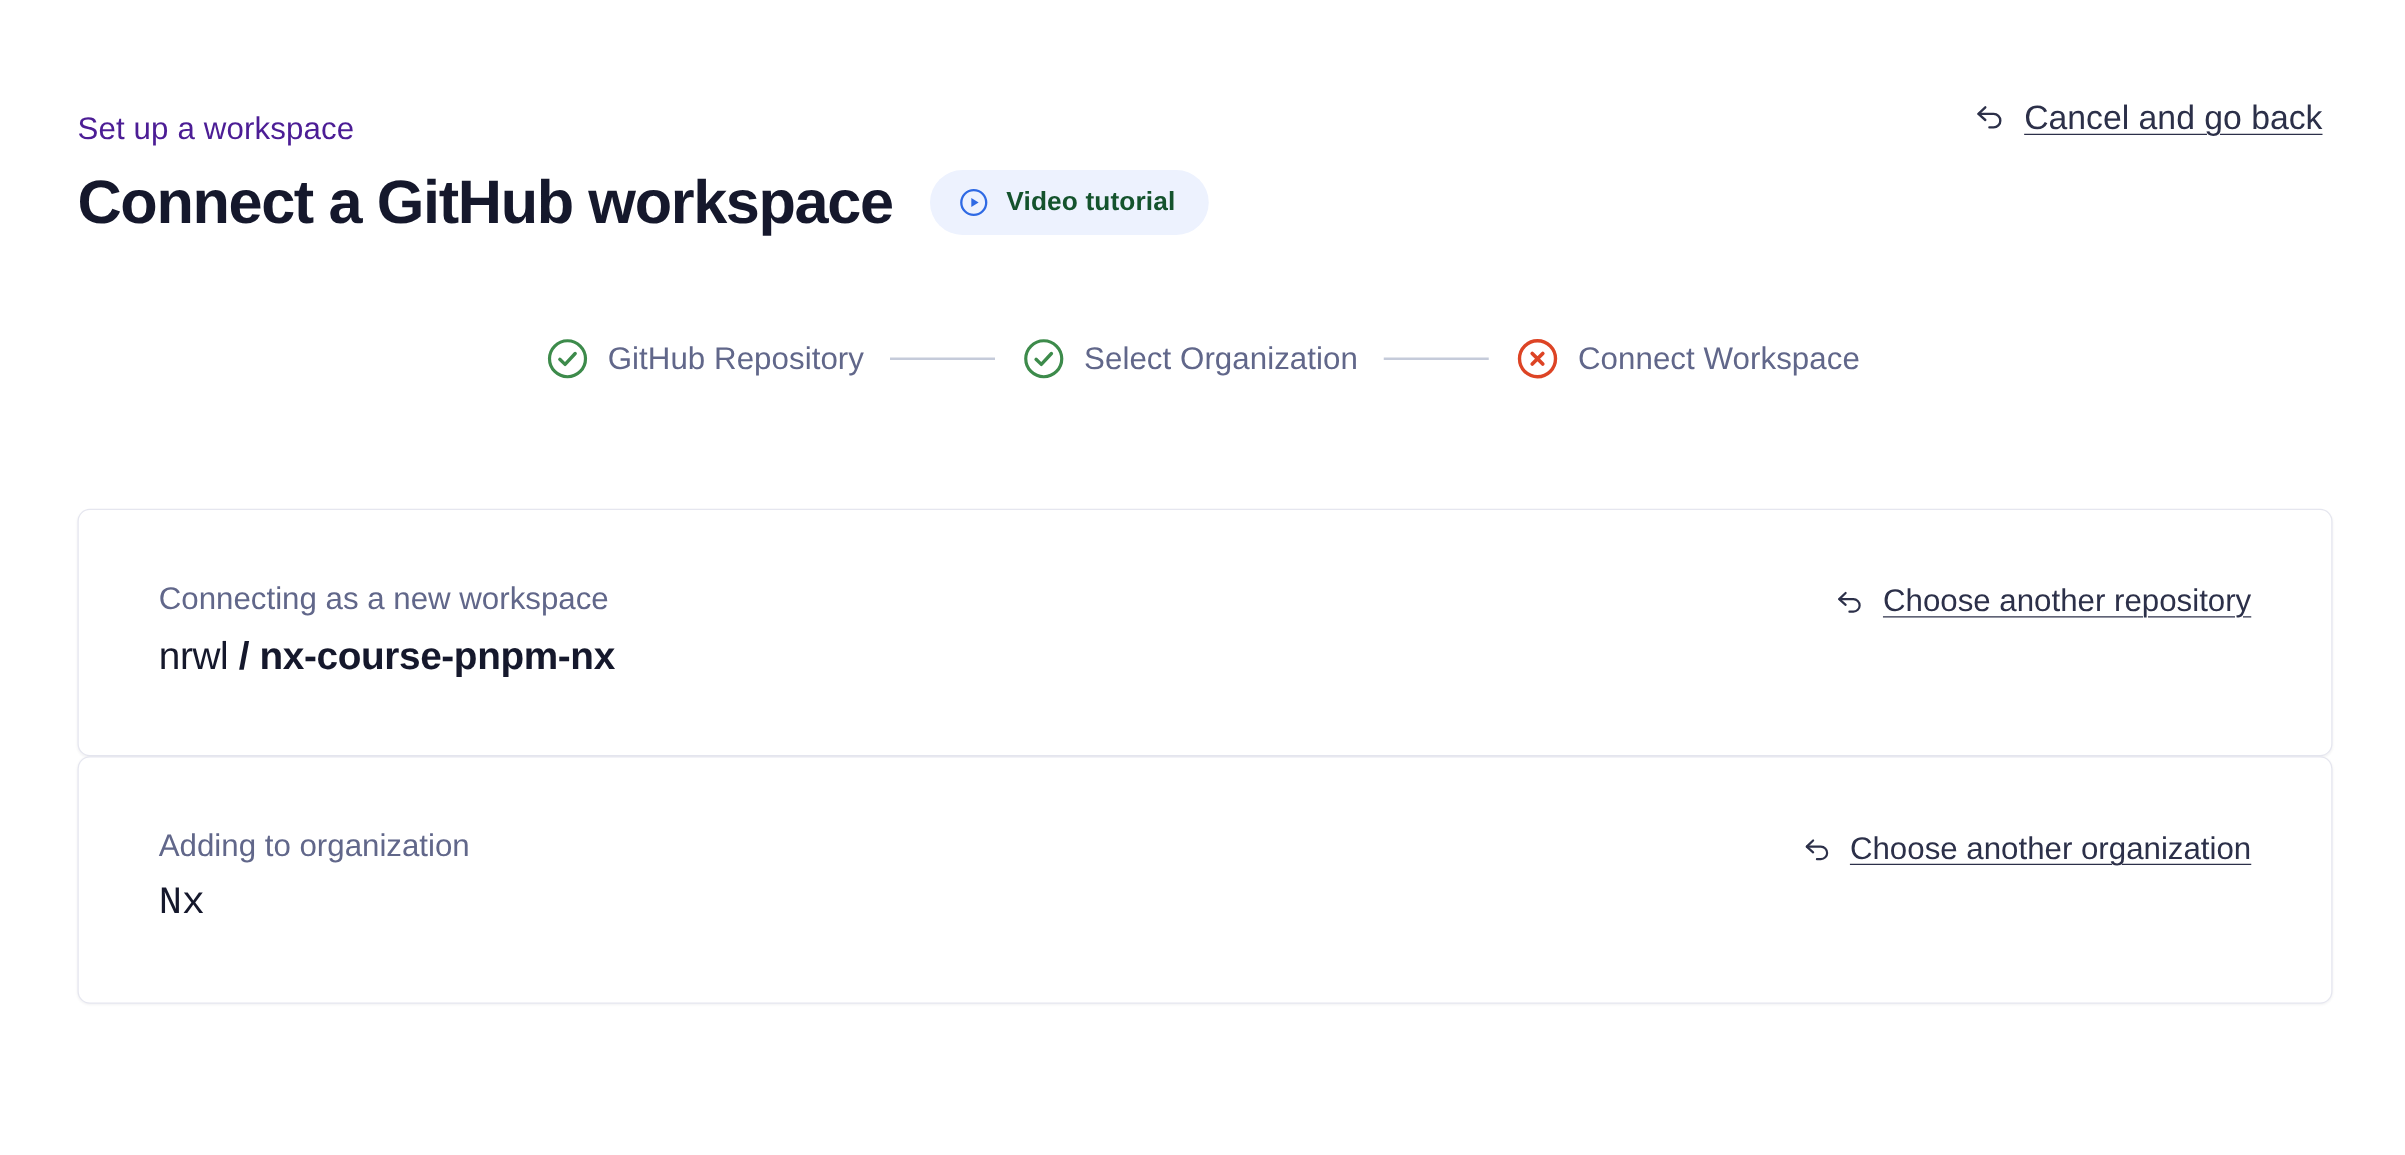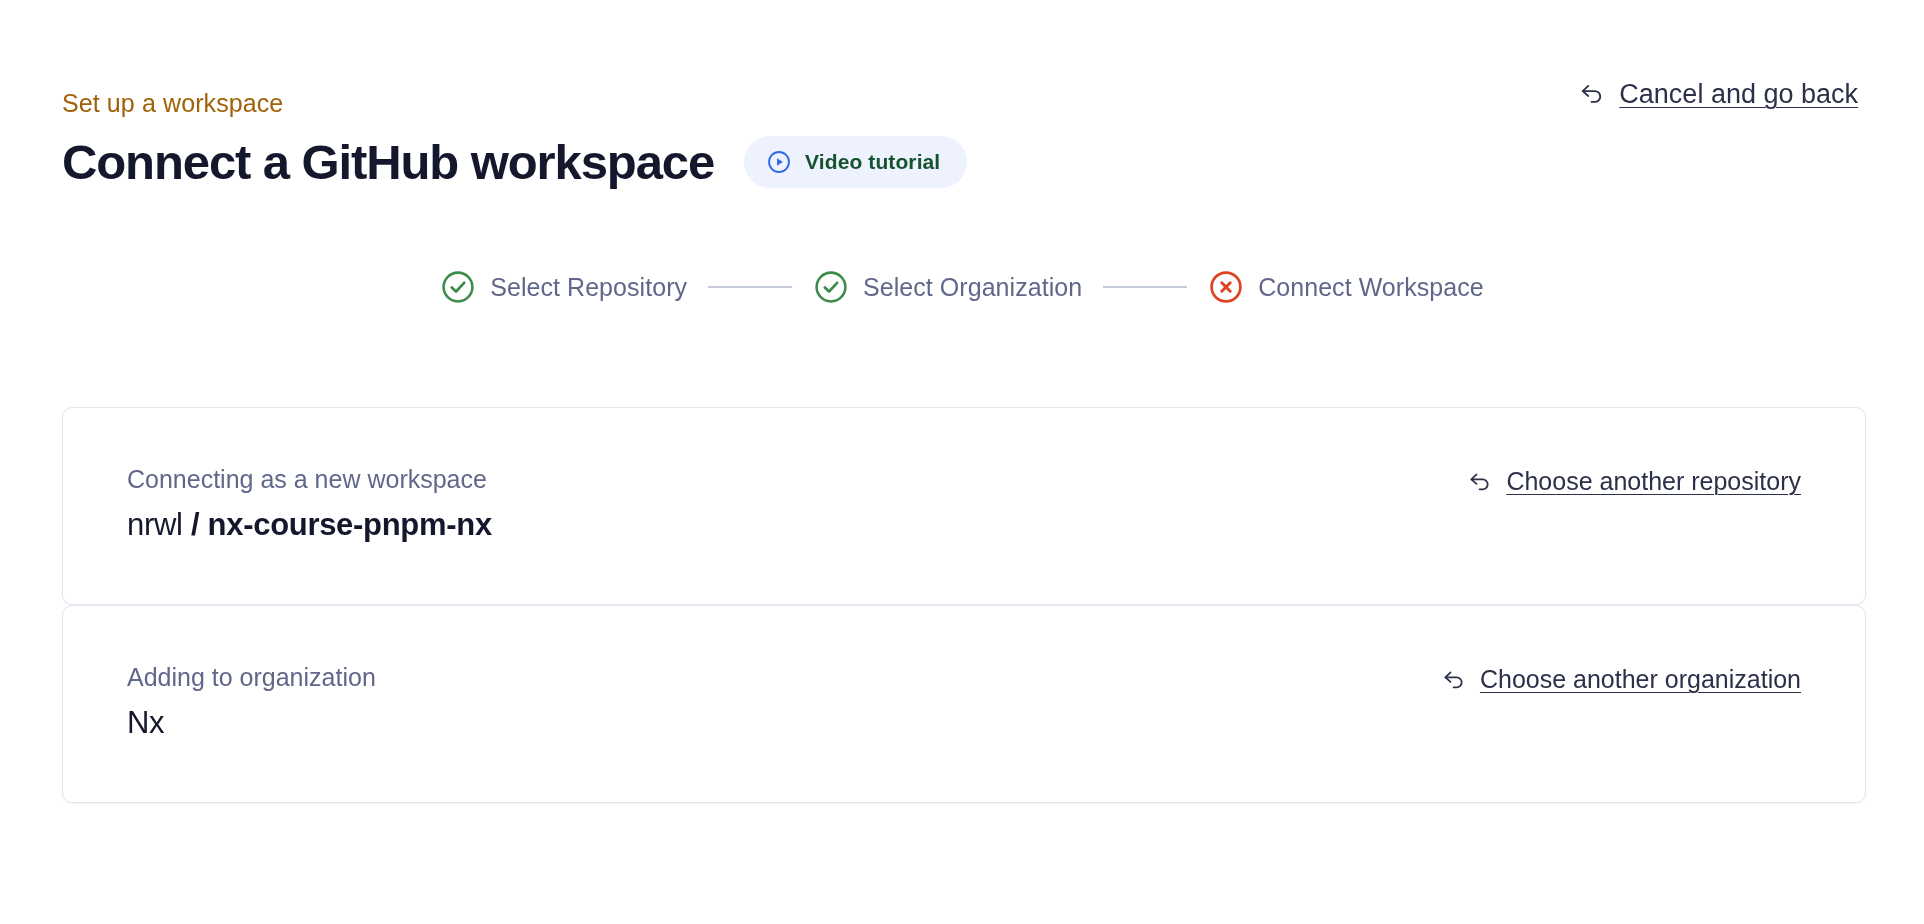--- a/index.html
+++ b/index.html
@@ -26,21 +26,21 @@
   }
 
   
   .header-row {
     position: relative;
     padding-top: 88px;
   }
   .eyebrow {
     font-size: 25px;
     line-height: 30px;
-    color: #a16207;
+    color: #4c1d95;
     font-weight: 400;
     letter-spacing: .1px;
   }
   .title-line {
     display: flex;
     align-items: center;
     gap: 30px;
     margin-top: 15px;
   }
   .page-title {
@@ -154,21 +154,21 @@
   }
   .card-value {
     margin-top: 12px;
     font-size: 31px;
     line-height: 38px;
     color: #15182c;
     letter-spacing: -0.3px;
   }
   .card-value .owner { font-weight: 400; }
   .card-value .repo  { font-weight: 700; }
-  .card-value.plain  { font-weight: 500; }
+  .card-value.plain  { font-weight: 500; font-family: Liberation Mono, monospace; }
 
   .card-link {
     display: inline-flex;
     align-items: flex-end;
     gap: 12px;
     cursor: pointer;
     text-decoration: none;
     margin-top: 2px;
   }
   .card-link .lbl {
@@ -217,21 +217,21 @@
 
   <div class="stepper">
 
     <div class="step">
       <span>
         <svg class="step-icon" width="36" height="36" viewBox="0 0 24 24" fill="none" aria-hidden="true">
           <circle cx="12" cy="12" r="9.6" stroke="#3d8b4b" stroke-width="1.7"></circle>
           <path d="M7.9 12.3 L10.7 15 L16.1 9.2" stroke="#3d8b4b" stroke-width="1.8" stroke-linecap="round" stroke-linejoin="round"></path>
         </svg>
       </span>
-      <span class="step-label">Select Repository</span>
+      <span class="step-label">GitHub Repository</span>
     </div>
 
     <div class="step-connector"></div>
 
     <div class="step">
       <span>
         <svg class="step-icon" width="36" height="36" viewBox="0 0 24 24" fill="none" aria-hidden="true">
           <circle cx="12" cy="12" r="9.6" stroke="#3d8b4b" stroke-width="1.7"></circle>
           <path d="M7.9 12.3 L10.7 15 L16.1 9.2" stroke="#3d8b4b" stroke-width="1.8" stroke-linecap="round" stroke-linejoin="round"></path>
         </svg>

